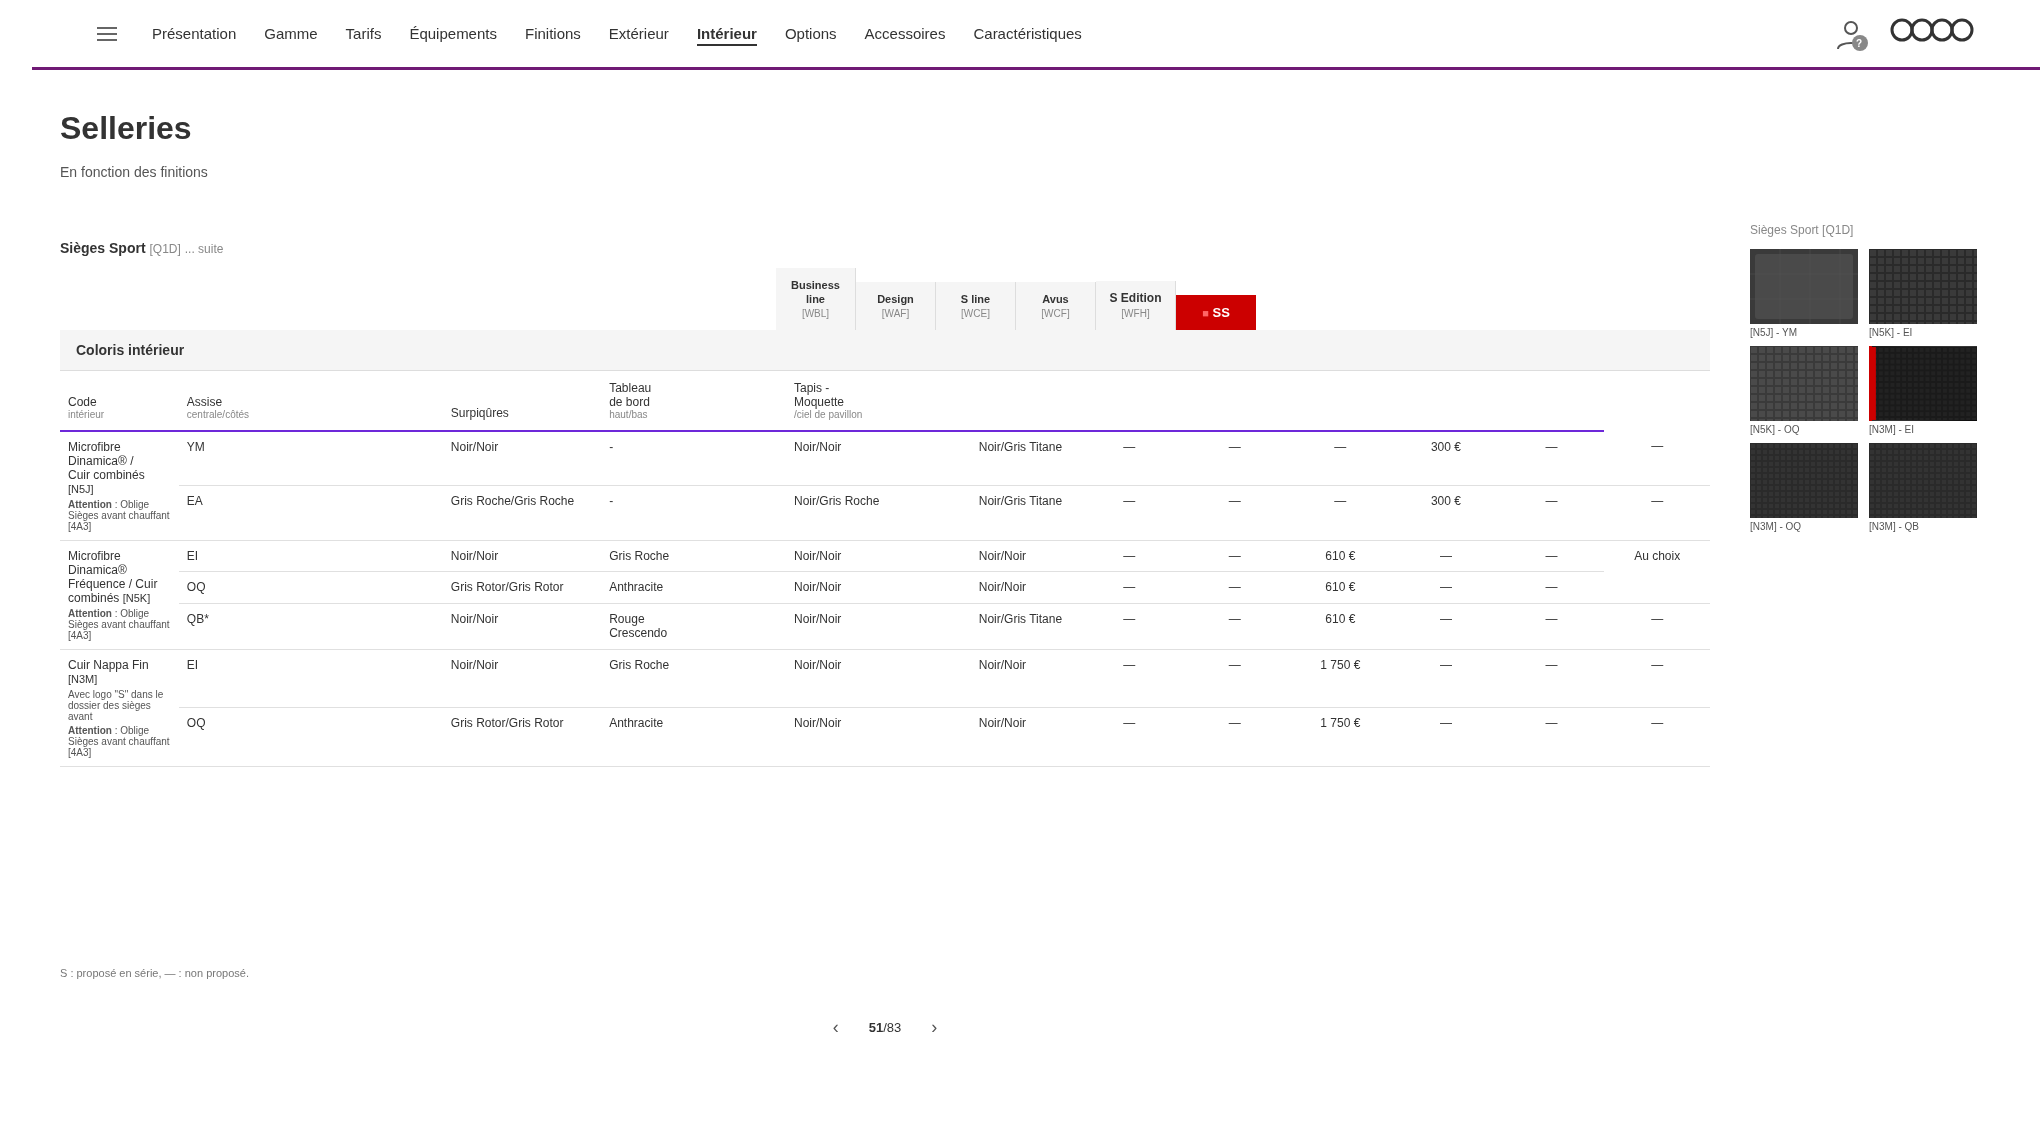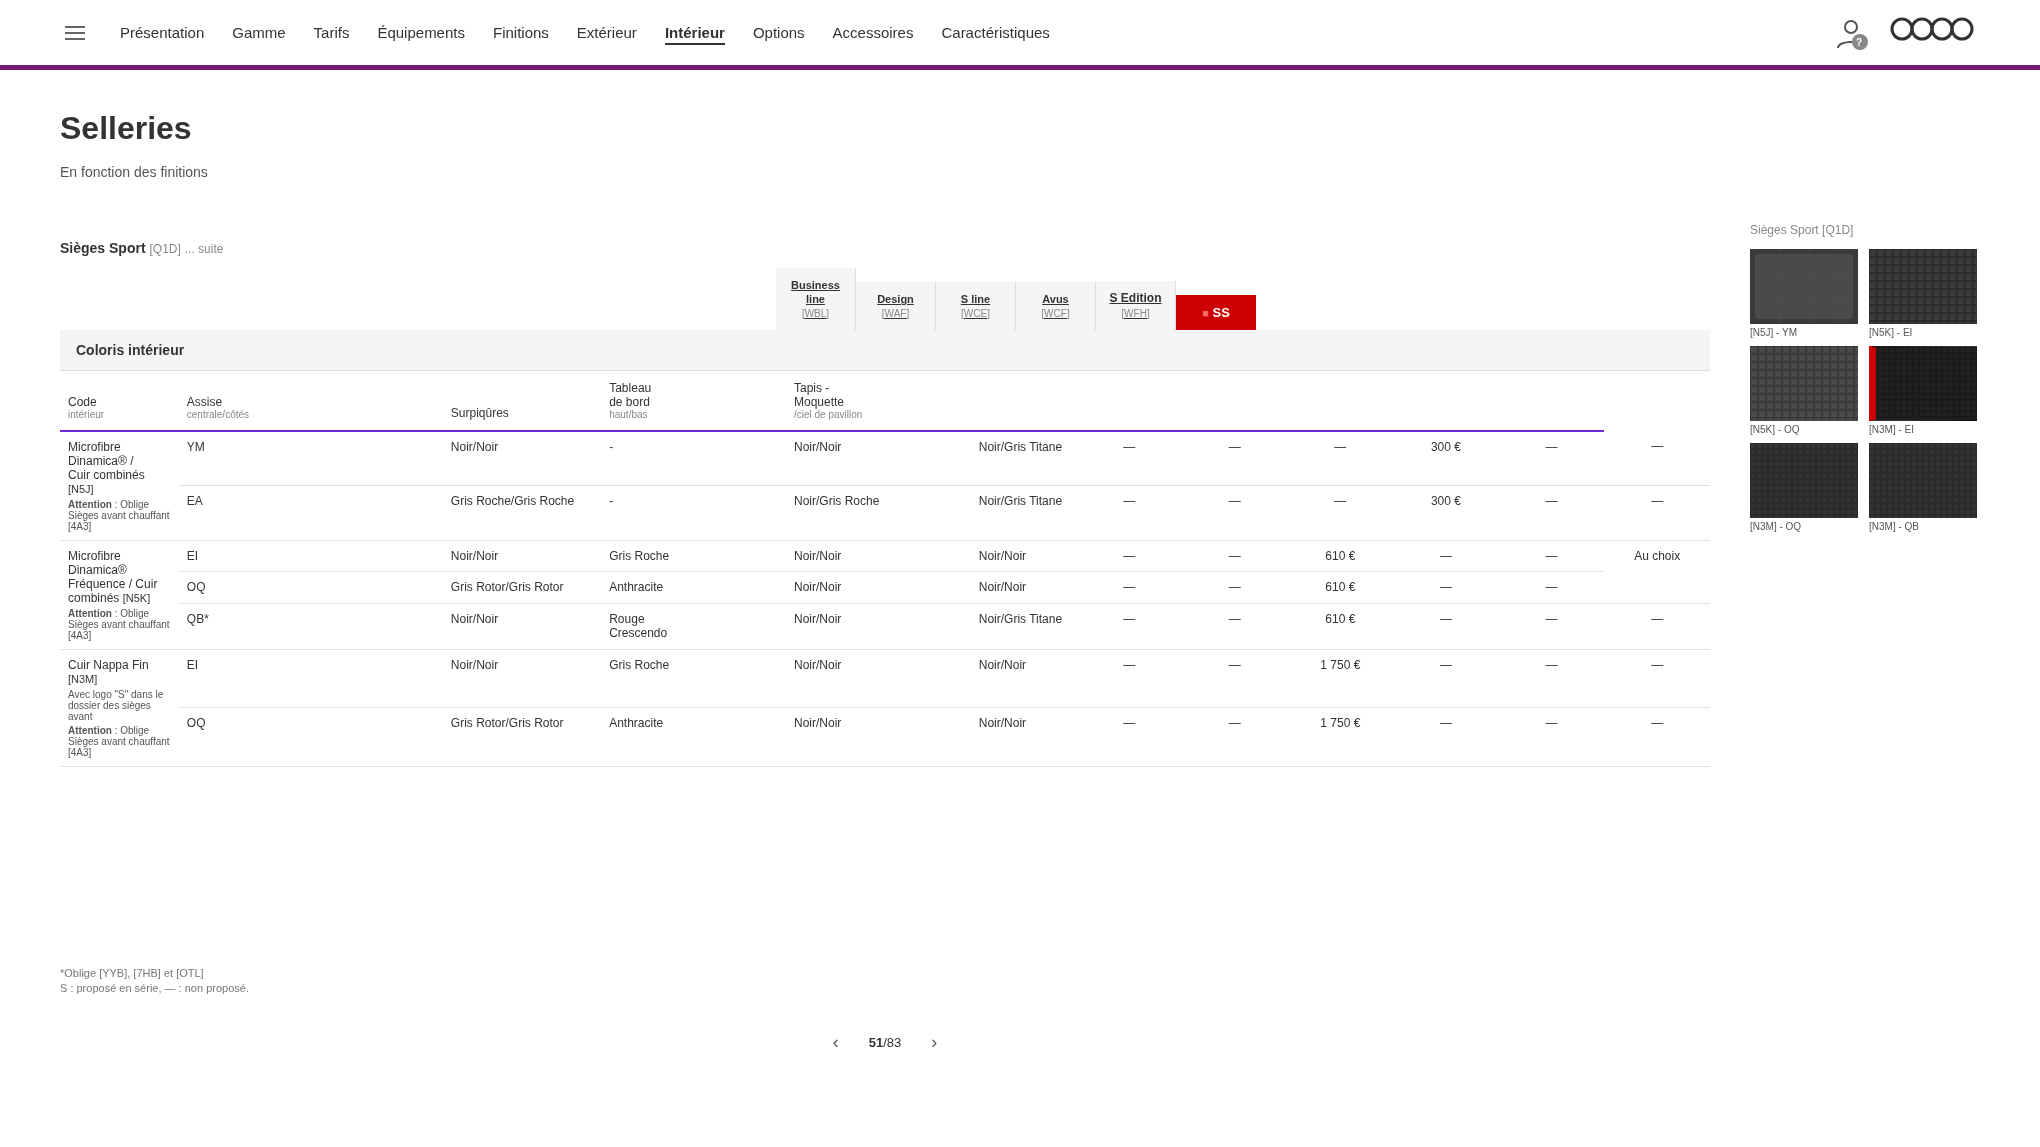--- a/index.html
+++ b/index.html
@@ -1,40 +1,40 @@
 <!DOCTYPE html>
 <html><head>
   <meta charset="utf-8">
   <style>
     * { box-sizing: border-box; margin: 0; padding: 0; }
     body { font-family: Arial, sans-serif; font-size: 13px; color: #333; background: #fff; width: 2040px; min-height: 1147px; }
 
     
-    nav { display: flex; align-items: center; justify-content: space-between; padding: 0 60px; height: 70px; border-bottom: 5px solid #701a75; }
+    nav { display: flex; align-items: center; justify-content: space-between; padding: 0 60px; height: 70px; border-bottom: 3px solid #701a75; margin-left: 32px; }
     .nav-left { display: flex; align-items: center; gap: 30px; }
     .nav-hamburger { display: flex; flex-direction: column; gap: 4px; cursor: pointer; padding: 5px; }
     .nav-hamburger span { width: 20px; height: 2px; background: #666; display: block; }
     .nav-links { display: flex; gap: 28px; list-style: none; }
     .nav-links li a { text-decoration: none; color: #333; font-size: 15px; }
     .nav-links li a.active { font-weight: bold; border-bottom: 2px solid #333; padding-bottom: 2px; }
     .nav-right { display: flex; align-items: center; gap: 20px; }
     .nav-icons { display: flex; gap: 15px; align-items: center; }
     .audi-logo { font-size: 28px; letter-spacing: -2px; }
 
     
     .content { padding: 40px 60px 40px 60px; }
 
     
     .page-title { font-size: 32px; font-weight: bold; margin-bottom: 17px; }
     .page-subtitle { font-size: 14px; color: #555; margin-bottom: 40px; }
 
     
     .main-layout { display: flex; gap: 40px; }
     .table-section { flex: 1; }
-    .col-header { width: 80px; text-align: center; padding: 10px 5px; font-size: 11px; line-height: 1.3; background: #f5f5f5; border-right: 1px solid #ddd; text-decoration: underline; }
+    .col-header { width: 80px; text-align: center; padding: 10px 5px; font-size: 11px; line-height: 1.3; background: #f5f5f5; border-right: 1px solid #ddd; }
     .col-header .code { font-size: 10px; color: #888; }
 
     
     .section-header { background: #f5f5f5; padding: 12px 16px; font-weight: bold; font-size: 14px; border-bottom: 1px solid #ddd; margin-bottom: 0; }
 
     
     .data-table { width: 100%; border-collapse: collapse; }
     .data-table th { font-weight: normal; font-size: 12px; color: #333; padding: 10px 8px; border-bottom: 2px solid #6d28d9; text-align: left; vertical-align: bottom; }
     .data-table th .sub { font-size: 10px; color: #888; display: block; }
     .data-table td { padding: 8px 8px; font-size: 12px; border-bottom: 1px solid #e0e0e0; vertical-align: top; }
@@ -284,21 +284,20 @@
             <td class="col-val">—</td>
             <td class="col-val">1 750 €</td>
             <td class="col-val">—</td>
             <td class="col-val">—</td>
             <td class="col-val">—</td>
           </tr>
         </tbody>
       </table>
 
       <div class="footnotes" style="margin-top: 200px;">
-        <p>*Oblige [YYB], [7HB] et [OTL]</p>
         <p>S : proposé en série, — : non proposé.</p>
       </div>
 
       <div class="pagination">
         <button class="arrow">‹</button>
         <span>
           <strong>51</strong>/<span>83</span>
         </span>
         <button class="arrow">›</button>
       </div>

